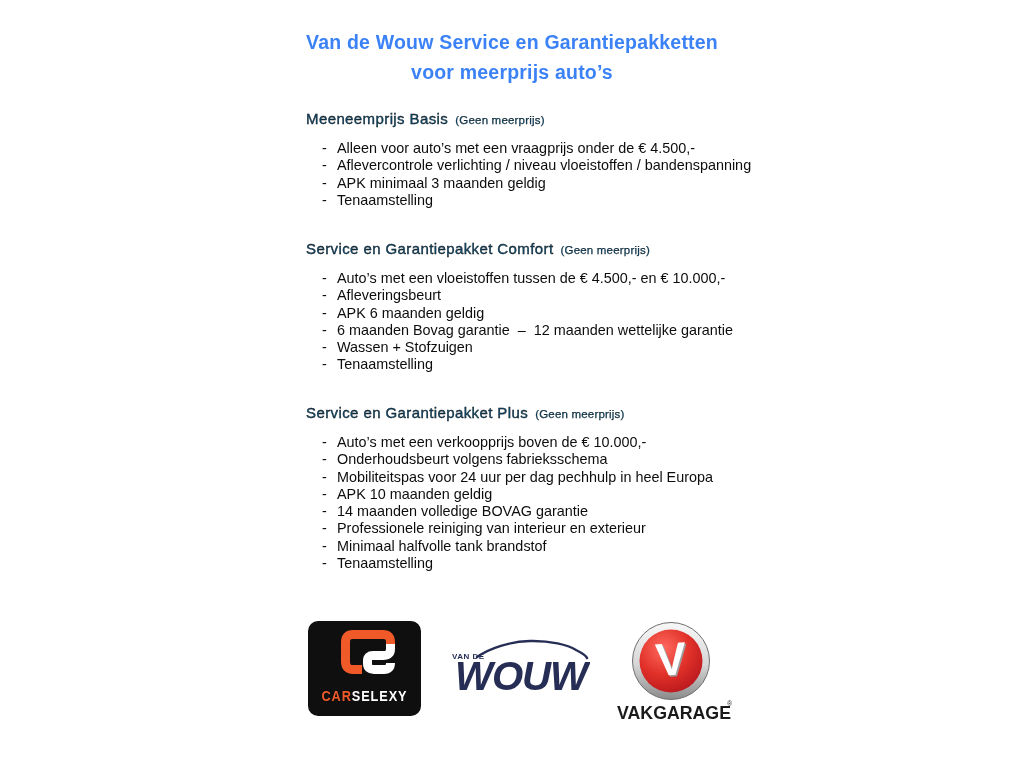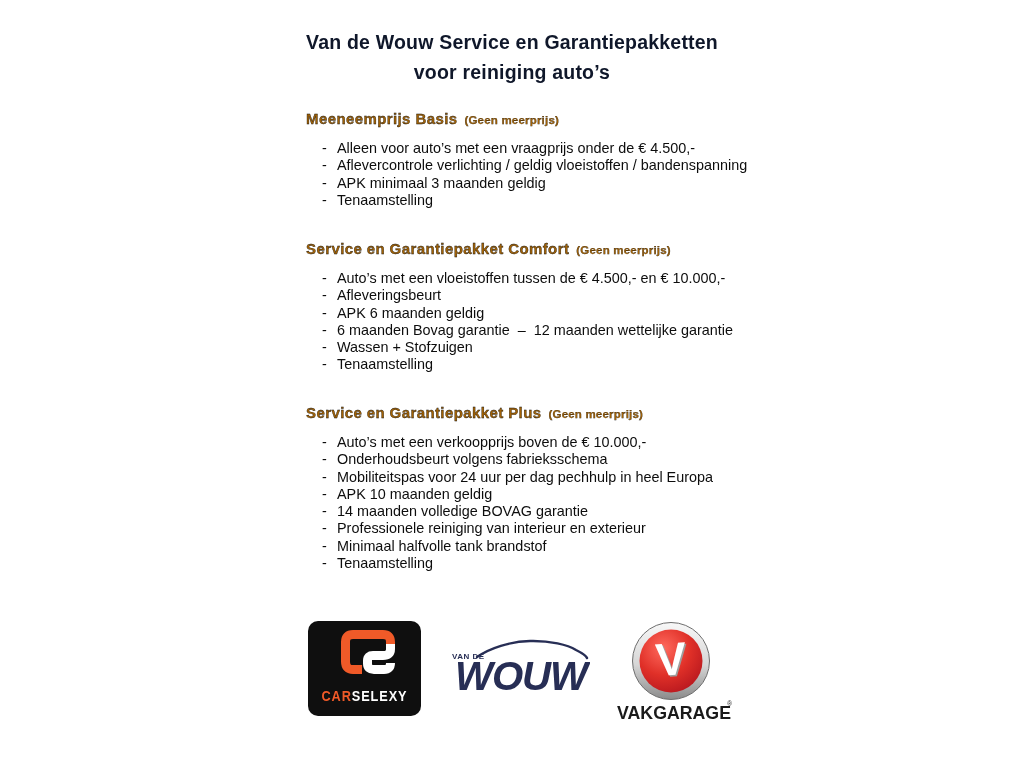--- a/index.html
+++ b/index.html
@@ -17,38 +17,38 @@
   }
   
   .title {
     position: absolute; top: 27px; left: 0;
     width: 1024px;
     text-align: center;
     font-weight: bold;
     font-size: 19.5px;
     line-height: 30px;
     letter-spacing: 0.2px;
-    color: #0f172a;
+    color: #3b82f6;
   }
   
   .pkg {
     position: absolute;
     left: 306px;
     width: 470px;
   }
   .s0 { top: 110px; }
   .s1 { top: 240px; }
   .s2 { top: 404px; }
   .pkg h2 {
     margin: 0;
     font-size: 15px;
     line-height: 17px;
-    font-weight: bold;
+    font-weight: normal;
     letter-spacing: 0.4px;
-    color: #a16207;
+    color: #0c4a6e;
     -webkit-text-stroke: 0.35px #0d0d0d;
   }
   .pkg h2 .note {
     font-size: 11.5px;
     letter-spacing: 0.2px;
     margin-left: 7px;
     -webkit-text-stroke: 0.25px #0d0d0d;
   }
   .pkg ul {
     list-style: none;
@@ -72,33 +72,33 @@
   .logo-wouw      { left: 450px; top: 637px; width: 140px; height: 58px; text-align: right; }
   .logo-vakgarage { left: 617px; top: 619px; width: 118px; height: 103px; }
 </style>
 </head>
 <body>
 
 <div class="doc">
 
   <header class="title">
     <div>Van de Wouw Service en Garantiepakketten</div>
-    <div>voor reiniging auto’s</div>
+    <div>voor meerprijs auto’s</div>
   </header>
 
   <section class="pkg s0">
     <h2><span>Meeneemprijs Basis</span><span class="note">(Geen meerprijs)</span></h2>
     <ul>
       <li>
           <span class="dash">-</span>
           <span class="txt">Alleen voor auto’s met een vraagprijs onder de € 4.500,-</span>
         </li>
       <li>
           <span class="dash">-</span>
-          <span class="txt">Aflevercontrole verlichting / geldig vloeistoffen / bandenspanning</span>
+          <span class="txt">Aflevercontrole verlichting / niveau vloeistoffen / bandenspanning</span>
         </li>
       <li>
           <span class="dash">-</span>
           <span class="txt">APK minimaal 3 maanden geldig</span>
         </li>
       <li>
           <span class="dash">-</span>
           <span class="txt">Tenaamstelling</span>
         </li>
     </ul>

